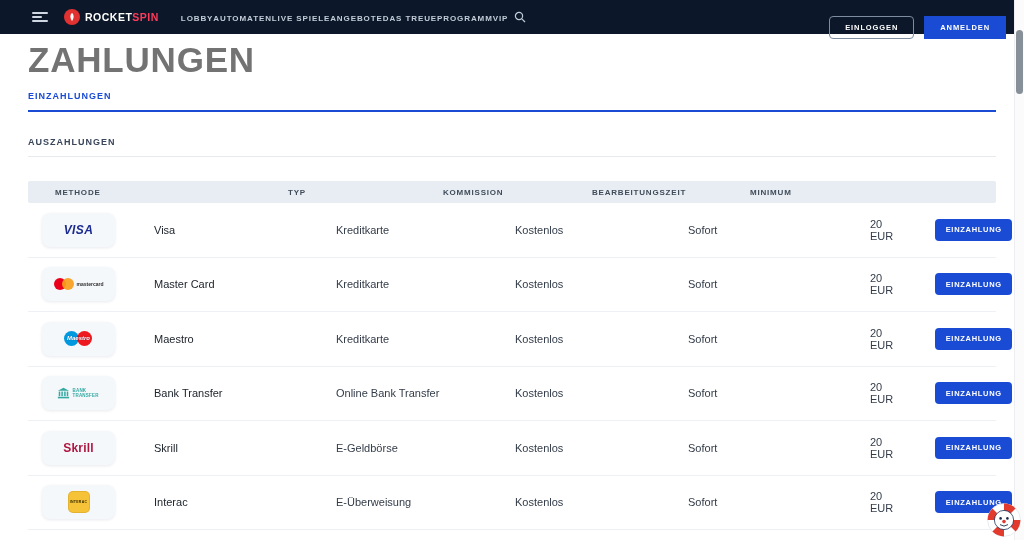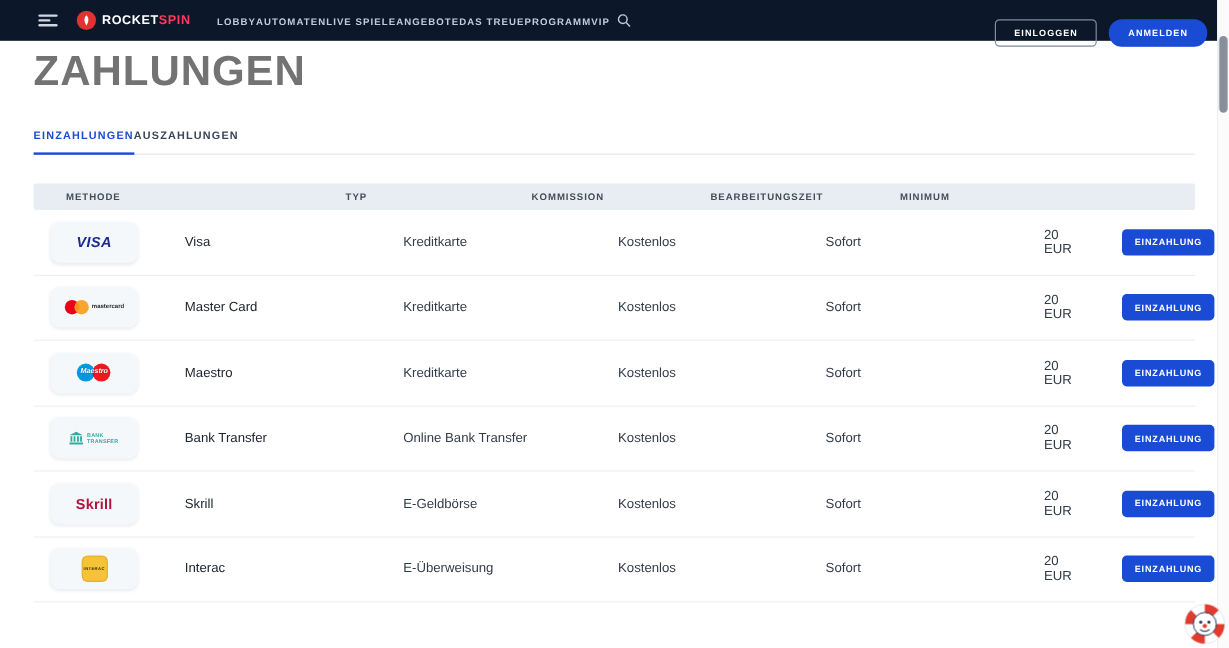--- a/index.html
+++ b/index.html
@@ -31,37 +31,38 @@
   }
   .search-btn { margin-left:6px; cursor:pointer; display:flex; align-items:center; }
 
   .topbar-actions { margin-left:auto; display:flex; align-items:center; gap:10px;margin-top:20px; }
   .btn-login {
     background:transparent; border:1px solid #7e8ba0; border-radius:4px;
     color:#ffffff; font-size:7.5px; font-weight:700; letter-spacing:.9px;
     padding:6px 15px; cursor:pointer; font-family:inherit;
   }
   .btn-signup {
-    background:#1a4bd4; border:1px solid #1a4bd4; border-radius:11px;
+    background:#1a4bd4; border:1px solid #1a4bd4; border-radius:0;
     color:#ffffff; font-size:7.5px; font-weight:700; letter-spacing:.9px;
     padding:6px 15px; cursor:pointer; font-family:inherit;
   }
 
   
   .main { padding:0 28px; }
   .page-title {
     margin-top:6px;
     font-size:35px; font-weight:800; letter-spacing:.8px;
     color:#737373;
   }
 
   .tabs {
-    margin-top:28px;
-    display:flex; 
+    margin-top:11px;
+    display:flex; gap:26px;
     border-bottom:1px solid #e6e9ee;
+    flex-direction:column;
   }
   .tab {
     font-size:9px; font-weight:700; letter-spacing:1px;
     padding-bottom:9px; cursor:pointer; color:#39455a;
   }
   .tab.active {
     color:#1a4bd4;
     border-bottom:2px solid #1a4bd4;
     margin-bottom:-1px;
   }

